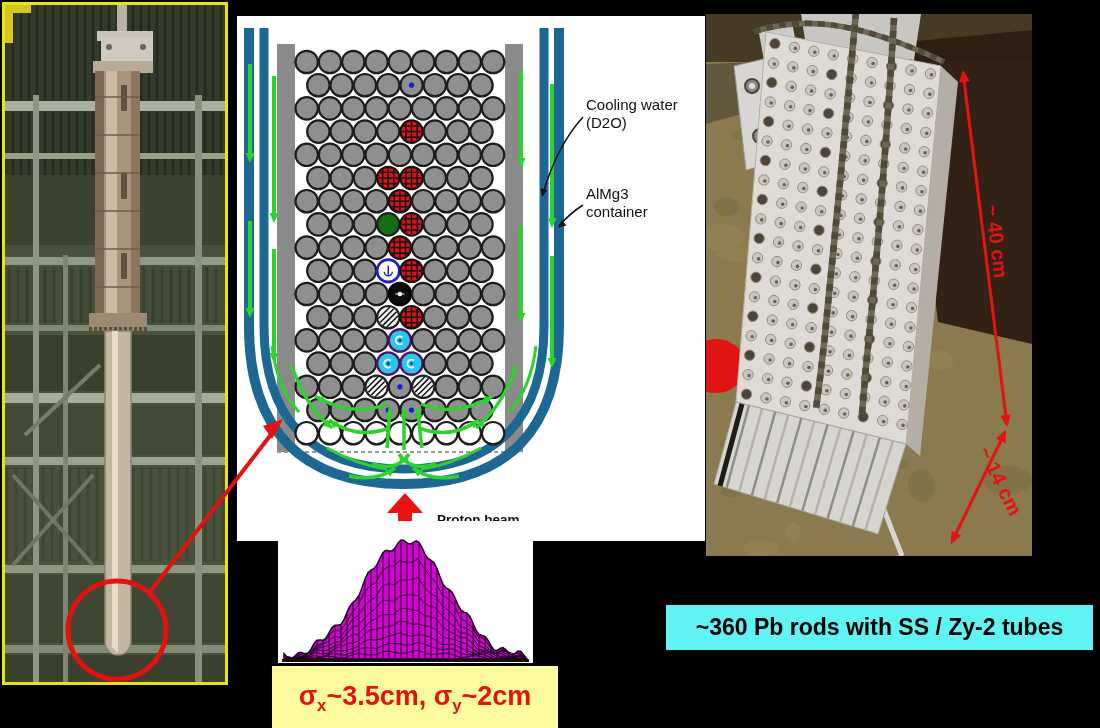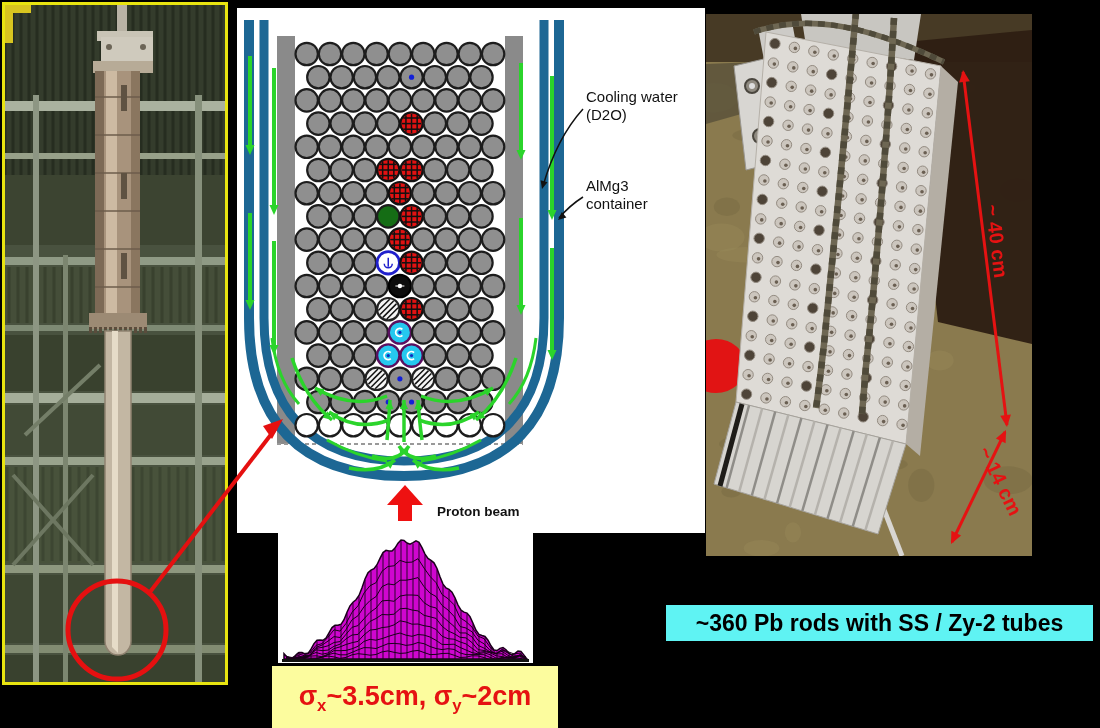--- a/index.html
+++ b/index.html
@@ -1,26 +1,26 @@
 <!DOCTYPE html>
 <html><head>
 <meta charset="utf-8">
 <style>
   html,body{margin:0;padding:0;background:#000;}
   body{width:1100px;height:728px;position:relative;overflow:hidden;
        font-family:"Liberation Sans",sans-serif;}
   .abs{position:absolute;}
   #left-photo{left:2px;top:2px;width:220px;height:677px;border:3px solid #e8e410;background:#49523f;}
-  #diagram-panel{left:237px;top:8px;width:468px;height:525px;background:#fff;}
+  #diagram-panel{left:237px;top:16px;width:468px;height:525px;background:#fff;}
   #beam-box{left:278px;top:521px;width:255px;height:142px;background:#fff;}
   #caption-box{left:272px;top:666px;width:286px;height:65px;background:#fcfc9e;
                display:flex;align-items:center;justify-content:center;}
   #caption-box .cap{color:#e51212;font-weight:bold;font-size:27px;white-space:pre;}
   #caption-box sub{font-size:0.62em;}
-  #banner{left:666px;top:605px;width:427px;height:36px;background:#5ff3f3;
+  #banner{left:666px;top:605px;width:427px;height:45px;background:#5ff3f3;
           display:flex;align-items:center;justify-content:center;
           color:#000;font-weight:bold;font-size:23px;white-space:nowrap;}
   #right-photo{left:706px;top:14px;width:326px;height:542px;background:#8a7a4e;overflow:hidden;}
   #overlay{left:0;top:0;width:1100px;height:728px;pointer-events:none;}
   svg{display:block;}
   text{font-family:"Liberation Sans",sans-serif;}
 </style>
 </head>
 <body>
 

